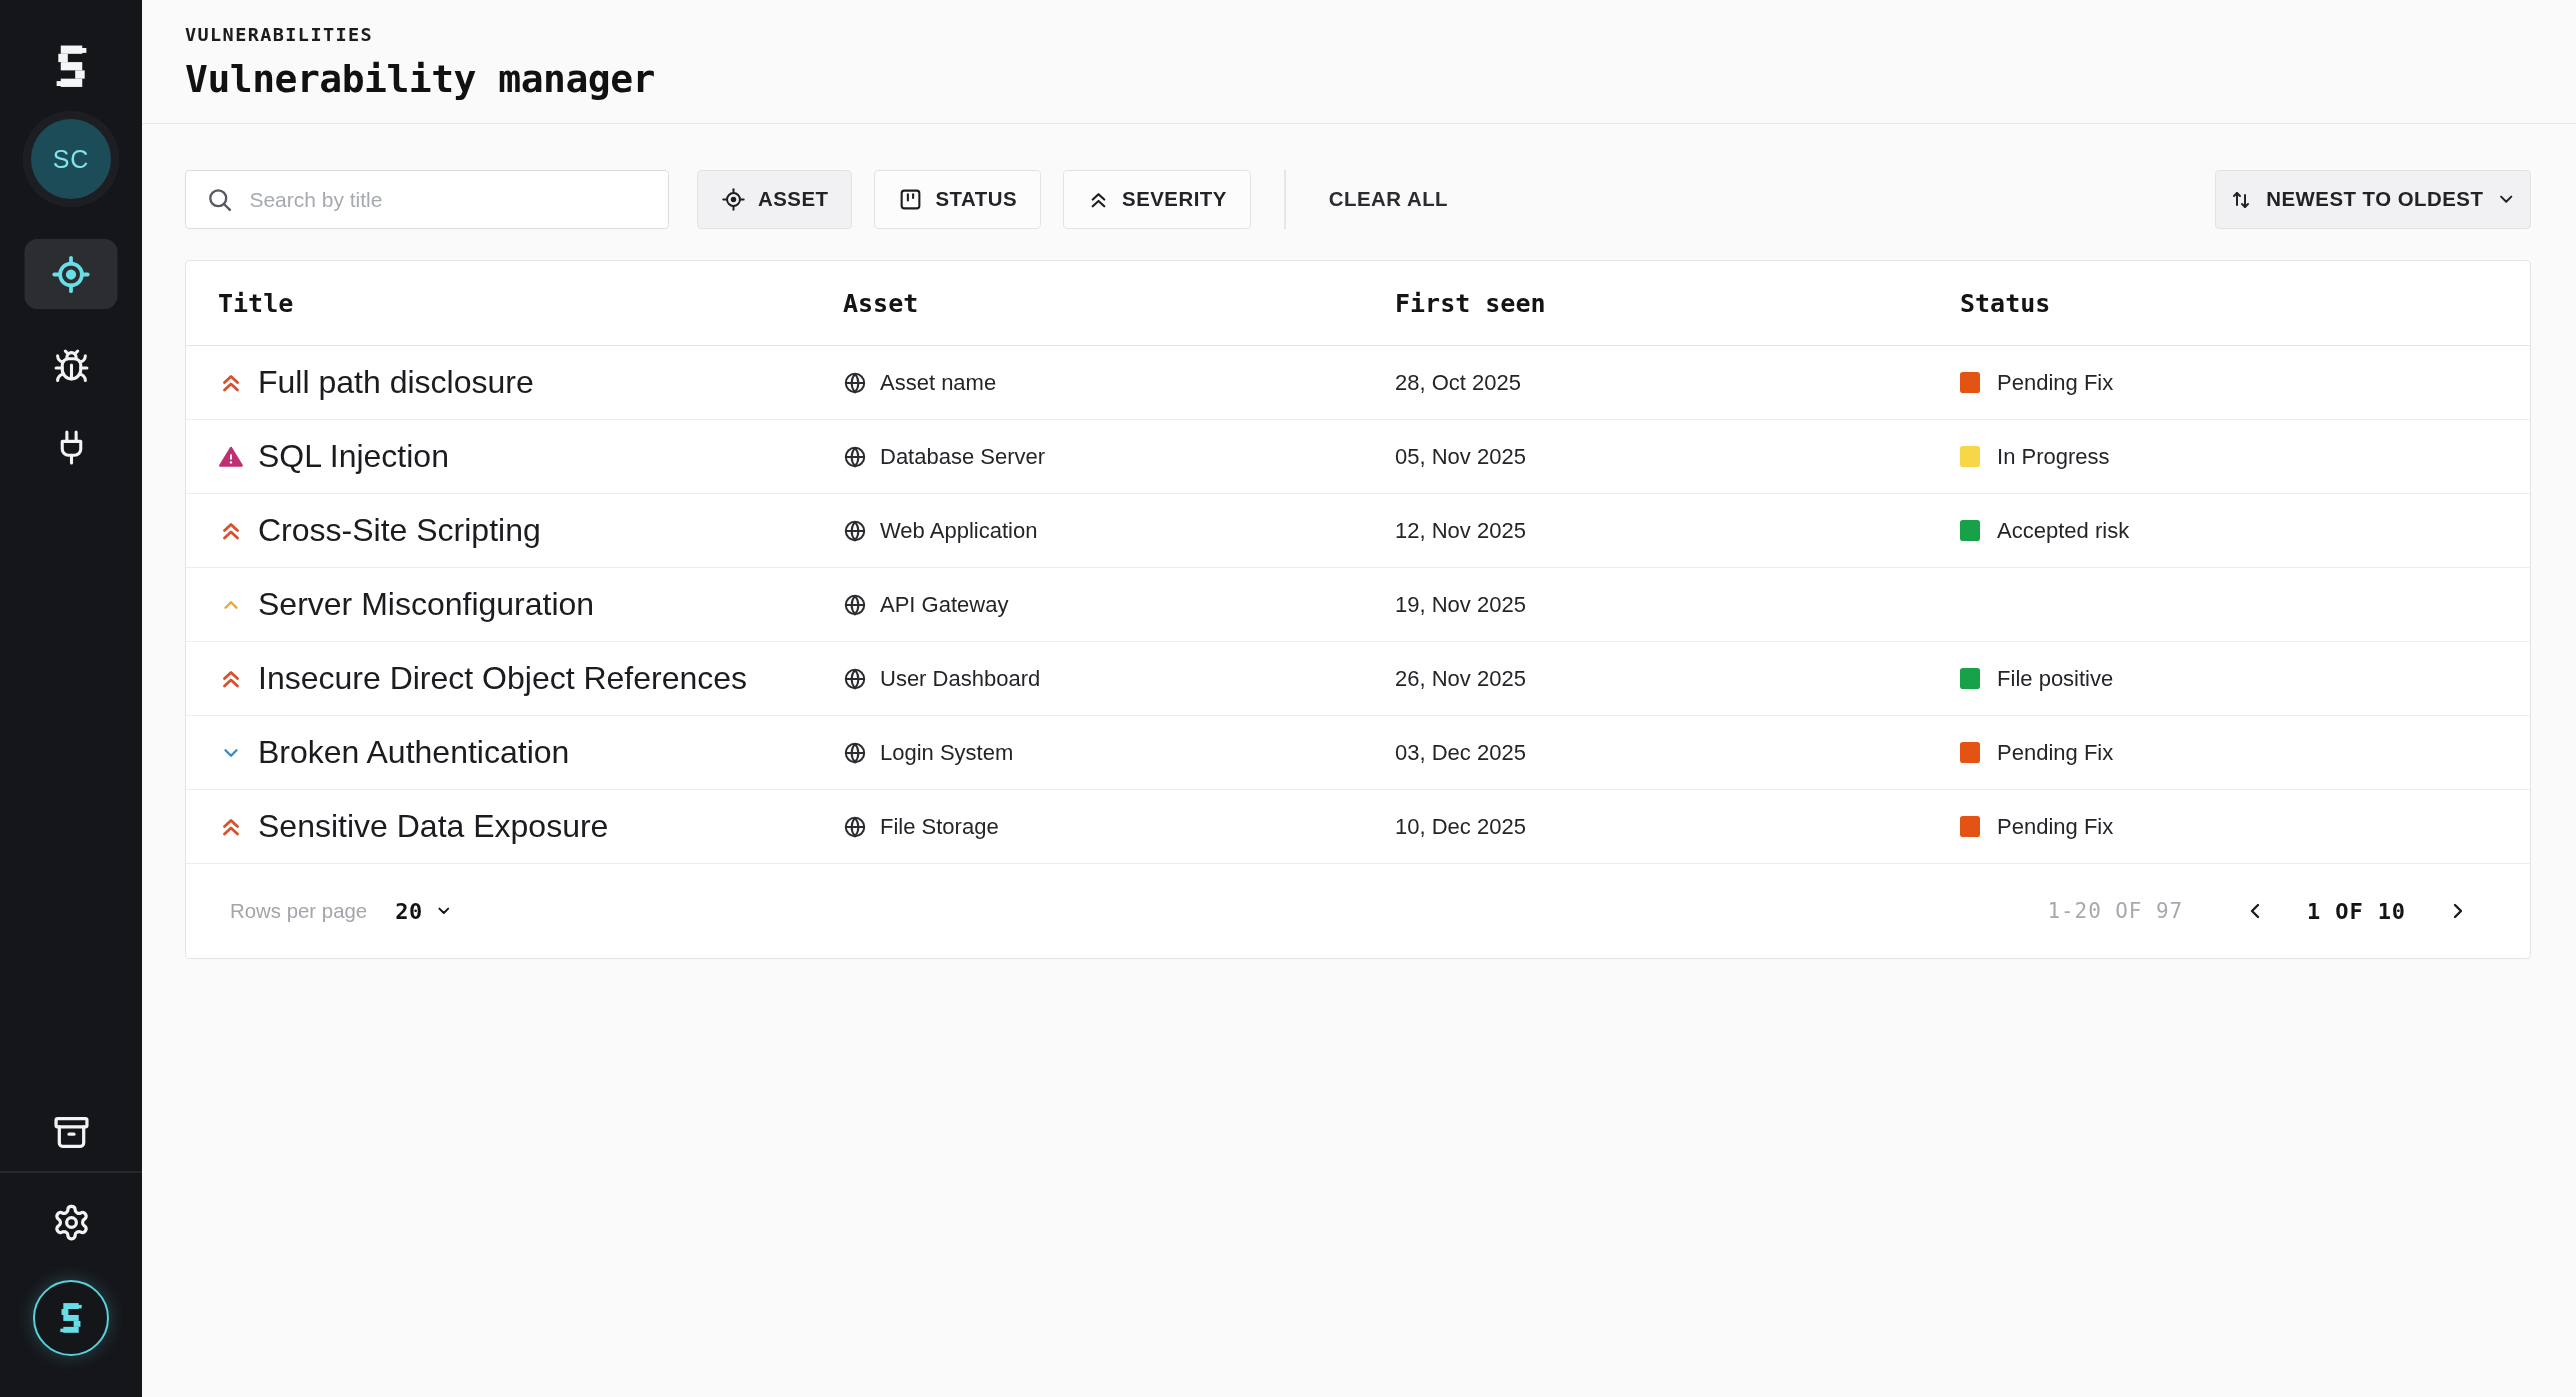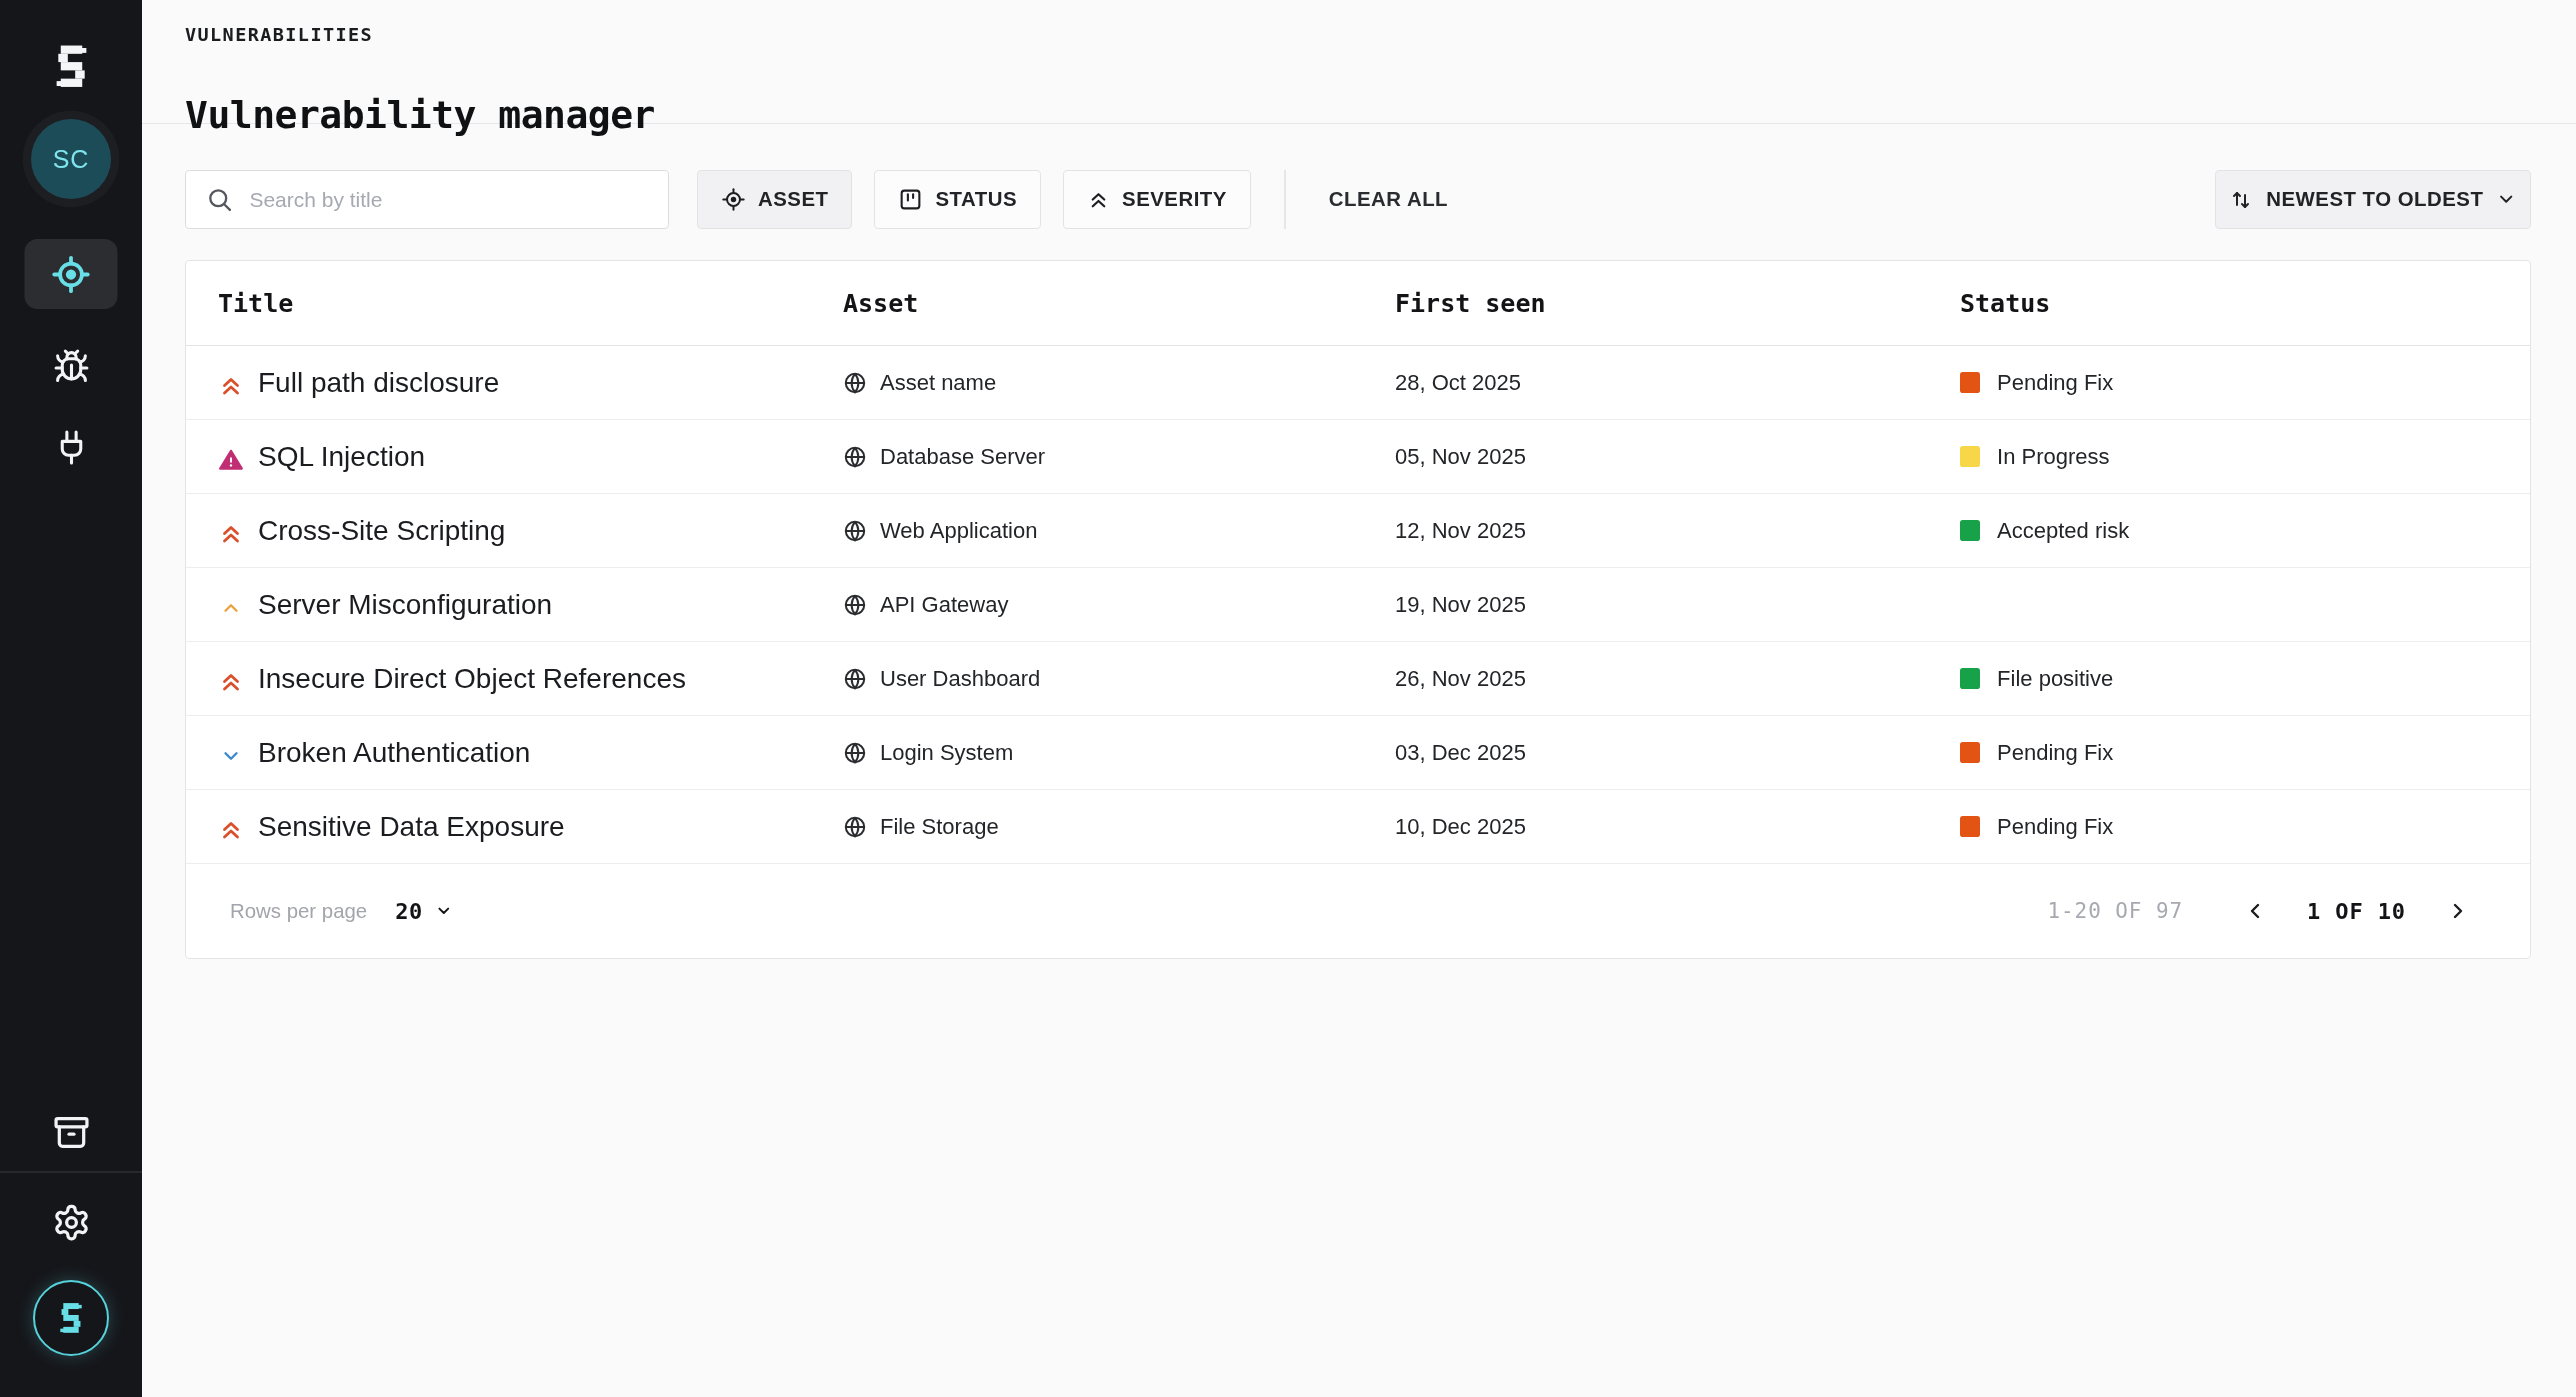--- a/index.html
+++ b/index.html
@@ -64,21 +64,21 @@
   }
   svg{display:block;}
 
   
   .main{position:absolute;left:142px;top:0;right:0;bottom:0;}
   .page-header{
     height:124px;border-bottom:1.9px solid #e7e7e9;
     padding:24px 45px 0 43px;
   }
   .breadcrumb{font-size:18.5px;font-weight:700;letter-spacing:1.4px;color:#1b1c1f;}
-  .page-title{margin-top:48px;font-size:38px;font-weight:700;letter-spacing:-0.5px;color:#101113;}
+  .page-title{margin-top:12px;font-size:38px;font-weight:700;letter-spacing:-0.5px;color:#101113;}
 
   .content{padding:0 45px 8px 43px;}
 
   
   .toolbar{margin-top:46px;height:59px;display:flex;align-items:center;}
   .search-box{
     width:484px;height:59px;background:#fff;
     border:1.9px solid #dcdce0;border-radius:4.6px;
     display:flex;align-items:center;gap:15px;padding:0 20.4px;
   }
@@ -121,21 +121,21 @@
   }
   .thead,.trow{
     display:grid;
     grid-template-columns:625px 552px 565px 1fr;
     align-items:center;
     padding-left:32px;
   }
   .thead{height:85px;border-bottom:1.9px solid var(--border);}
   .th{font-size:25px;font-weight:700;color:#141417;}
   .trow{height:74px;border-bottom:0.9px solid var(--border-soft);cursor:pointer;}
-  .cell-title{display:flex;align-items:flex-end;gap:14px;font-size:28px;color:#1b1c20;}
+  .cell-title{display:flex;align-items:center;gap:14px;font-size:32px;color:#1b1c20;}
   .sev{width:26px;height:26px;flex:none;display:flex;align-items:center;justify-content:center;}
   .sev-high{color:var(--sev-high);}
   .sev-critical{color:var(--sev-critical);}
   .sev-medium{color:var(--sev-medium);}
   .sev-low{color:var(--sev-low);}
   .cell-asset{display:flex;align-items:center;gap:13px;font-size:22px;color:var(--text-body);}
   .cell-asset svg{color:#2a2c30;flex:none;}
   .cell-date{font-size:22px;color:var(--text-body);}
   .cell-status{display:flex;align-items:center;gap:16.7px;font-size:22px;color:var(--text-body);}
   .sq{width:20.4px;height:20.4px;border-radius:2.8px;flex:none;}

